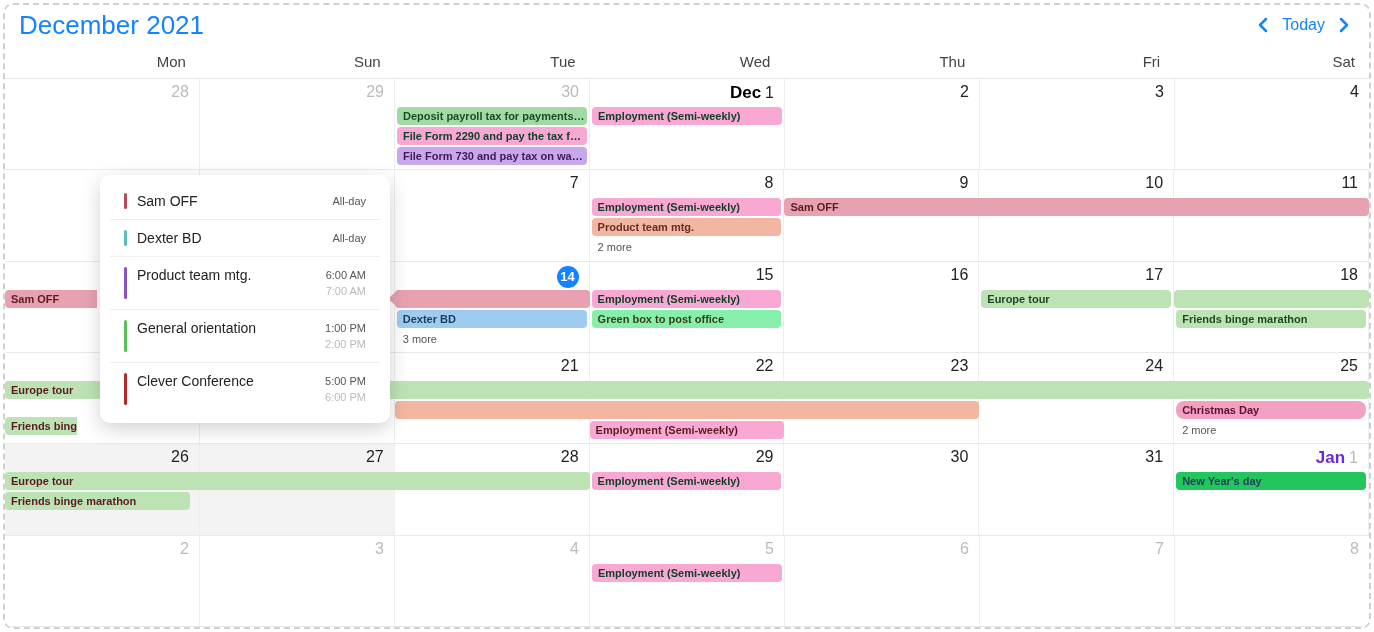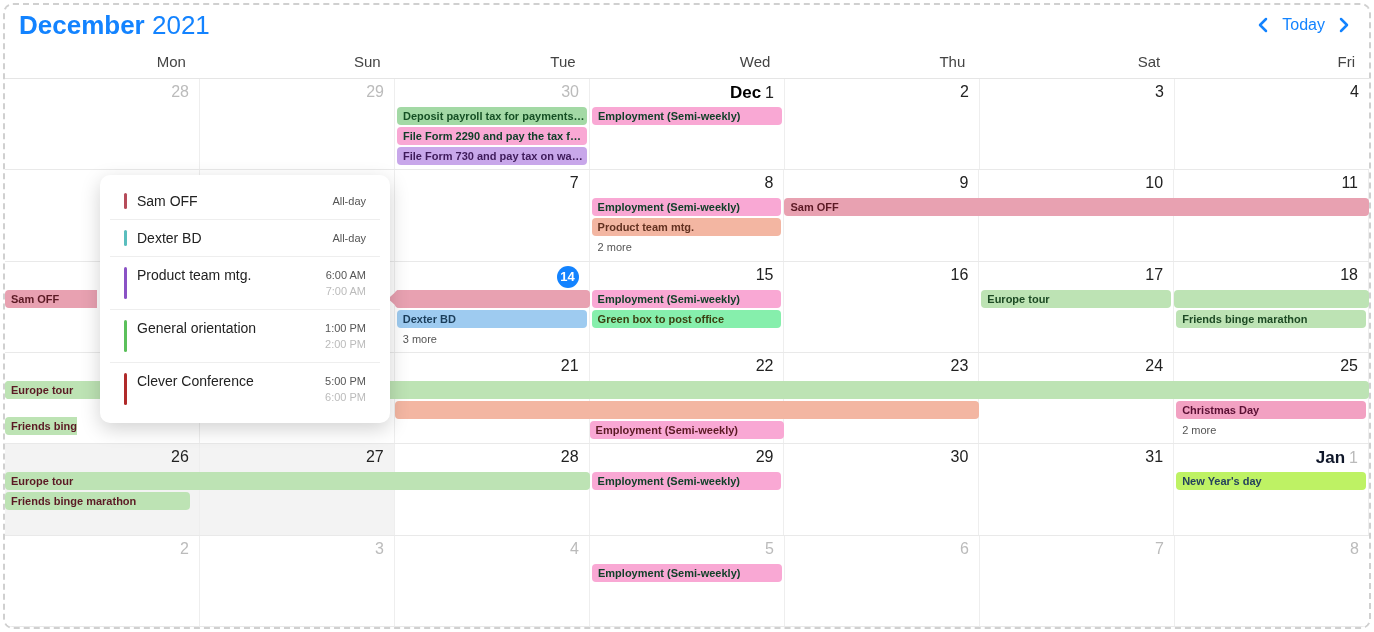--- a/index.html
+++ b/index.html
@@ -23,21 +23,21 @@
     display: flex;
     flex-direction: column;
   }
   .header {
     display: flex;
     align-items: center;
     padding: 6px 14px 8px 14px;
     height: 42px;
   }
   .month-title { font-size: 26px; font-weight: 400; color: #1383ff; }
-  .month-title .month-name { color: #1383ff; font-weight:700;}
+  .month-title .month-name { color: #1383ff; font-weight:400;}
   .month-title .year { color:#1383ff; font-weight:300; }
   .spacer { flex: 1; }
   .nav { display: flex; align-items: center; gap: 8px; color: #1383ff; }
   .nav-btn { width: 22px; height: 22px; display:flex;align-items:center;justify-content:center;cursor:pointer;}
   .nav-btn svg { width: 10px; height: 16px; stroke:#1383ff; stroke-width:2.5; fill:none; stroke-linecap:round; stroke-linejoin:round;}
   .today-label { font-size: 16px; }
   .dow-row { display: flex; border-bottom: 1px solid #e5e5e5; }
   .dow-cell {
     flex: 1;
     text-align: right;
@@ -51,21 +51,21 @@
     flex: 1;
     border-right: 1px solid #eee;
     font-size: 16px;
     position: relative;
     background:#fff;
   }
   .day-cell:last-child{border-right:none;}
   .out-month .date-num { color: #bbb; }
   .date-num { position:absolute; top:4px; right:10px; font-size:16px;}
   .month-prefix { font-weight:700; color:#000; padding-right:4px; font-size:17px;}
-  .month-prefix.out { color:#0f172a;}
+  .month-prefix.out { color:#6d28d9;}
   .today-badge {
     display:inline-block;
     background:#1383ff;
     color:#fff;
     border-radius:50%;
     width:22px;height:22px;
     line-height:22px;
     text-align:center;
     font-size:13px;
     font-weight:600;
@@ -87,22 +87,22 @@
     color:#1f3a1f;
   }
   .ev-green  { background:#a3d9a5; color:#155024;}
   .ev-teal   { background:#f9a8d4; color:#114029;}
   .ev-purple { background:#c8a7ea; color:#3e1a5a;}
   .ev-salmon { background:#f3b6a2; color:#623120;}
   .ev-pinkred{ background:#e8a1b1; color:#5f1525;}
   .ev-blue   { background:#9ecbf0; color:#1a3d5a;}
   .ev-lgreen { background:#bde3b4; color:#1d4a24;}
   .ev-olive  { background:#86efac; color:#3a4010;}
-  .ev-lblue  { background:#bef264; color:#24415c;}
-  .ev-pink   { background:#f2a1c2; color:#5a0f33;}
+  .ev-lblue  { background:#22c55e; color:#24415c;}
+  .ev-pink   { background:#f2a1c2; color:#5a0f33;border-radius:8px;}
   .more-text { font-size:11px; color:#555; padding-left:6px; display:block; height:18px;line-height:18px;}
   .span-bar {
     position:absolute;
     height:18px;
     line-height:18px;
     font-size:11px;
     font-weight:700;
     padding-left:6px;
     overflow:hidden;
     white-space:nowrap;
@@ -176,22 +176,22 @@
       </span>
     </div>
   </div>
 
   <div class="dow-row" id="dow-row">
       <div class="dow-cell">Mon</div>
       <div class="dow-cell">Sun</div>
       <div class="dow-cell">Tue</div>
       <div class="dow-cell">Wed</div>
       <div class="dow-cell">Thu</div>
+      <div class="dow-cell">Fri</div>
       <div class="dow-cell">Sat</div>
-      <div class="dow-cell">Fri</div>
     </div>
   <div class="grid" id="grid">
       <div class="week-row">
         <div class="day-cell out-month">
           <div class="date-num">28</div>
         </div>
         <div class="day-cell out-month">
           <div class="date-num">29</div>
         </div>
         <div class="day-cell out-month">

